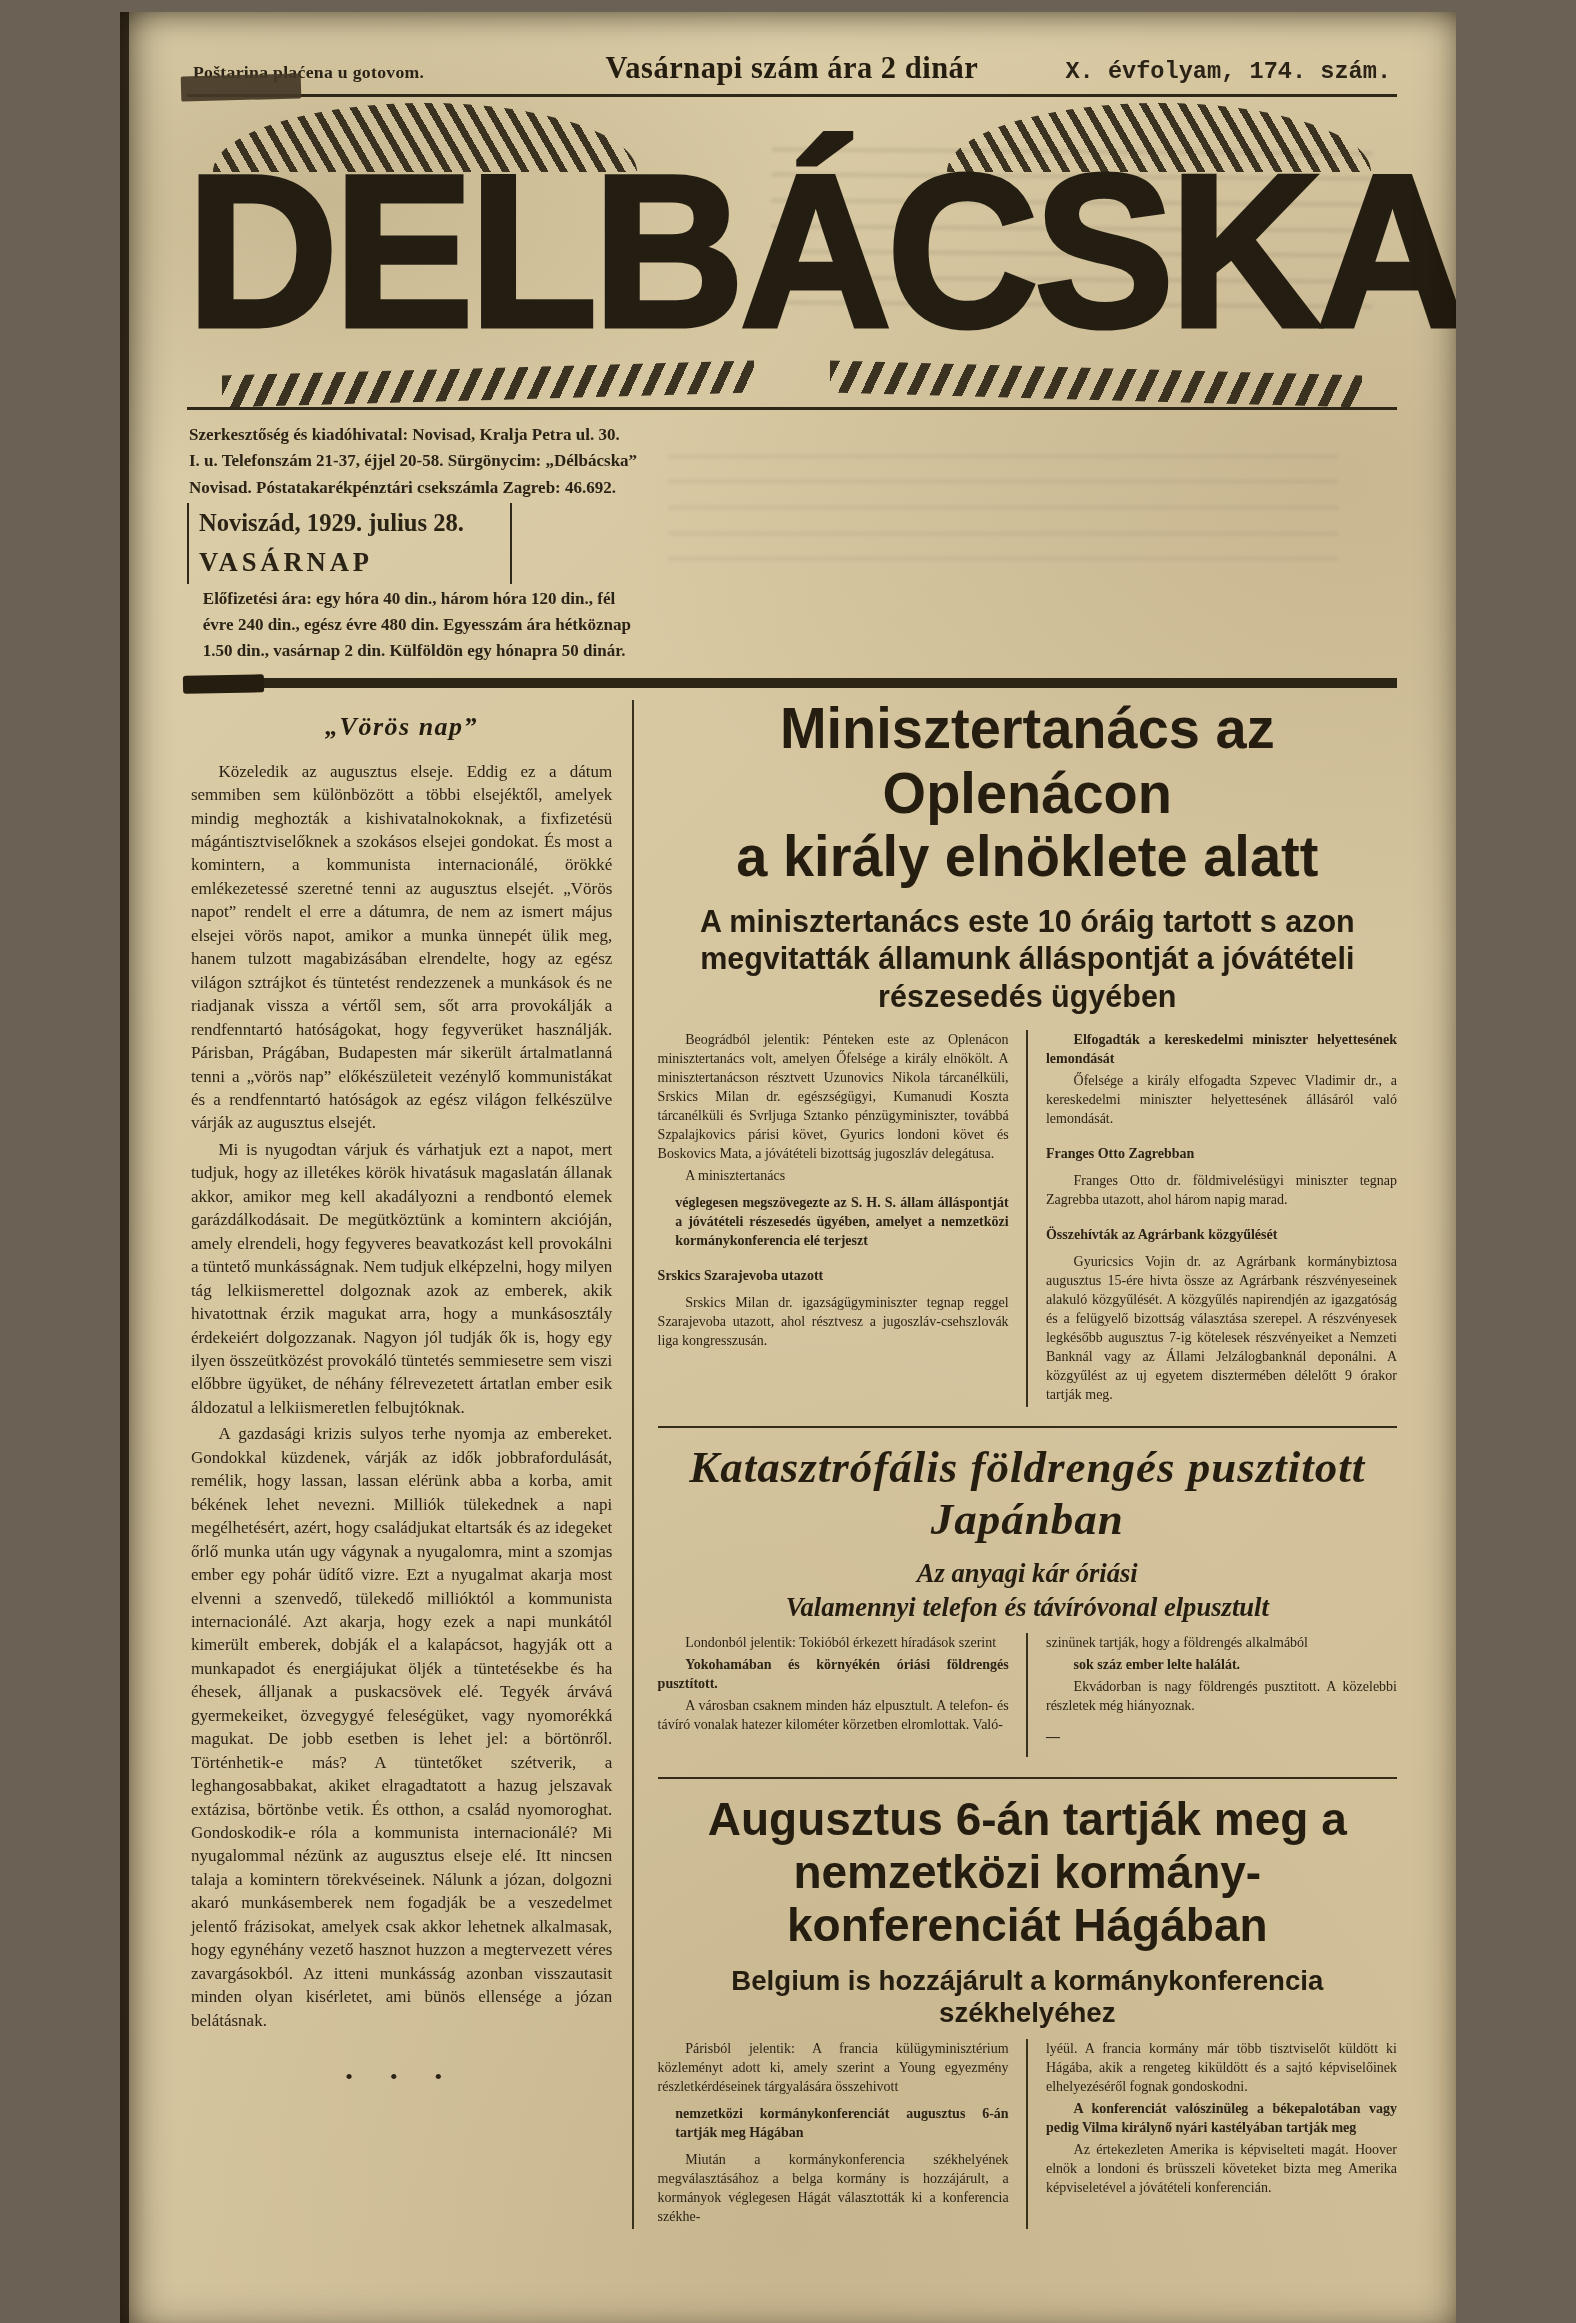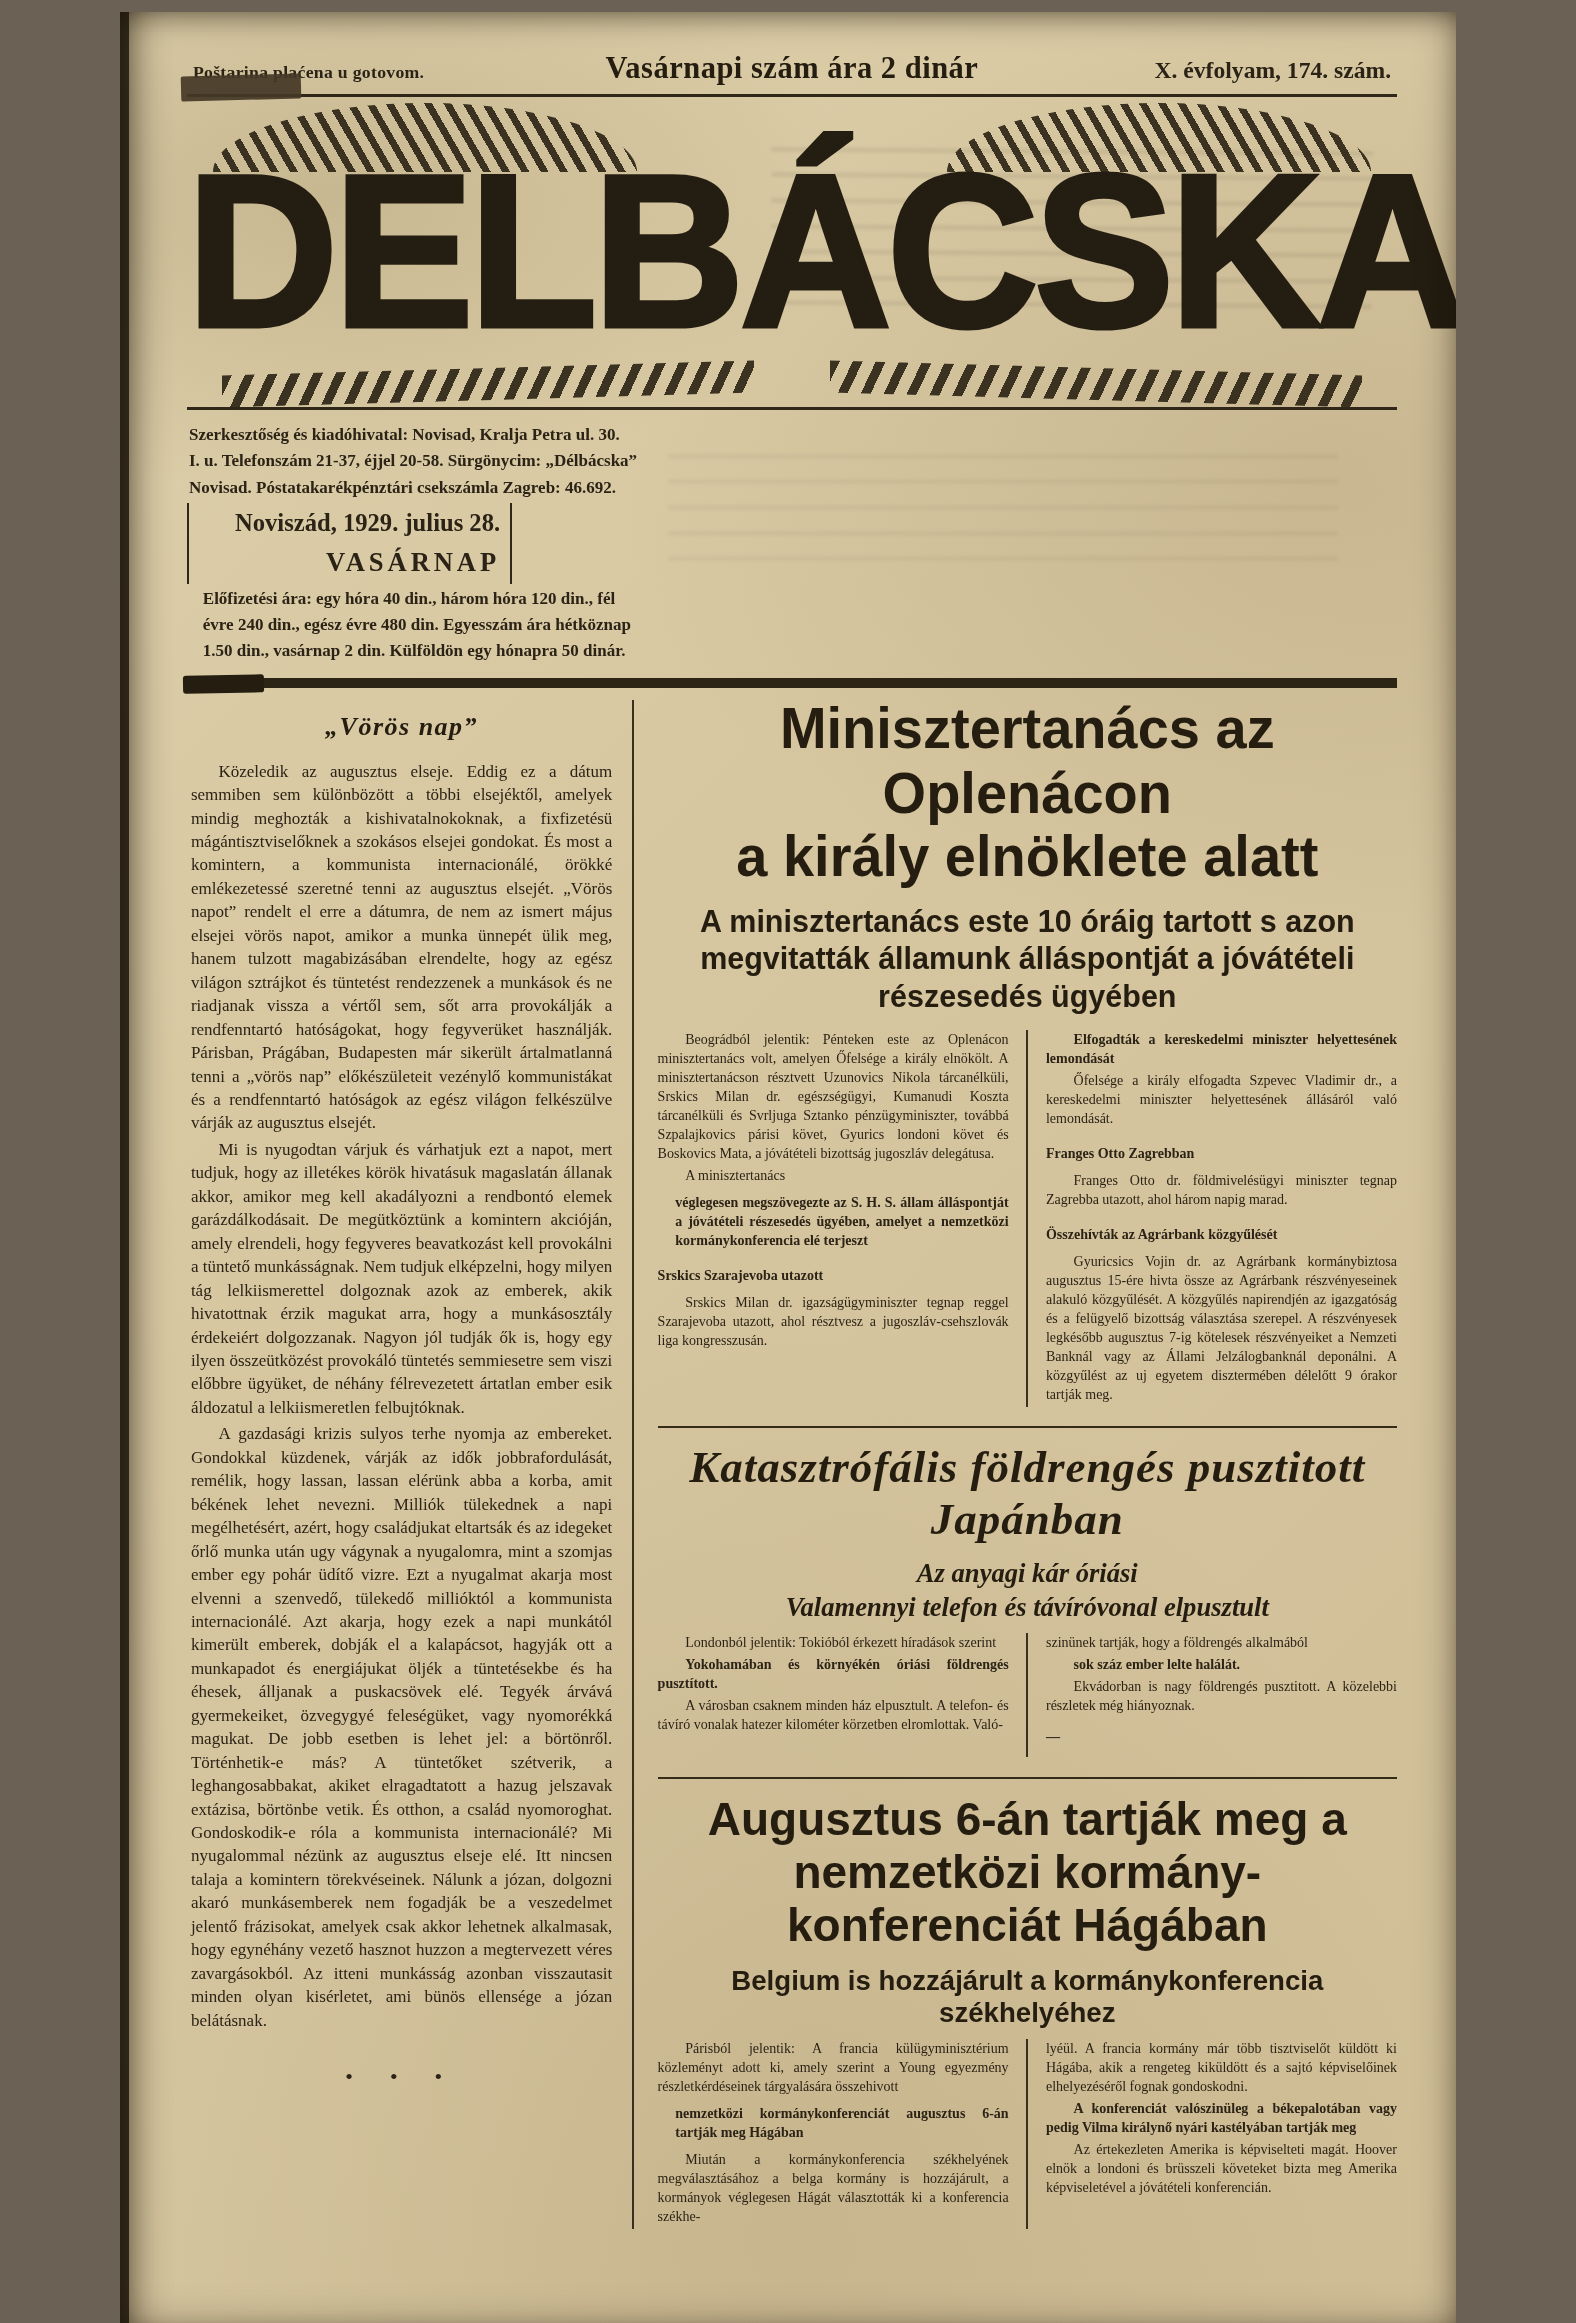--- a/index.html
+++ b/index.html
@@ -37,21 +37,21 @@
 
   .stamp{ position:absolute; top:63px; left:61px; width:120px; height:24.6px;
     background:#443827; opacity:.92; border-radius:2px; transform:rotate(-1.6deg); z-index:2; }
 
   .inner{ position:relative; z-index:1; }
 
   
   .topbar{ display:flex; align-items:baseline; font-weight:bold; padding:9.9px 5.9px 0; }
   .topbar-left{ width:30%; font-size:17.7px; letter-spacing:0.3px; }
   .topbar-center{ width:40%; text-align:center; font-size:30.5px; letter-spacing:0.5px; color:#241d10; }
-  .topbar-right{ width:30%; text-align:right; font-size:23.6px; }
+  .topbar-right{ width:30%; text-align:right; font-size:23.6px;font-family:Liberation Mono, monospace; }
   .rule-thin{ border-top:3px solid #2f2718; margin-top:7.9px; }
 
   
   .masthead{ position:relative; height:292px; margin-top:5.9px; }
   .masthead-title{
     position:absolute; left:0; right:0; top:43px; text-align:center;
     font-family:"Liberation Sans", sans-serif; font-weight:bold;
     font-size:209px; line-height:1; letter-spacing:-3.9px;
     color:#241d11; -webkit-text-stroke:4.9px #241d11;
     transform:scaleY(1.04);
@@ -65,21 +65,21 @@
     background:repeating-linear-gradient(115deg, #2a2213 0 8.9px, transparent 8.9px 20.7px); }
   .band-left{ left:35px; width:44%; transform:skewY(-1.6deg); }
   .band-right{ right:35px; width:44%; transform:skewY(1.6deg); }
   .rule-mast{ border-top:3px solid #2f2718; margin:11.8px 0 9.9px; }
 
   
   .infobar{ display:flex; align-items:stretch;flex-direction:column; }
   .infobar .para{ text-indent:0; margin:0; }
   .info-left{ flex:1.25; font-size:17px; font-weight:bold; line-height:1.55; padding:2px 15.8px 2px 2px; }
   .info-center{ width:325px; flex:none; border-left:2px solid #2f2718; border-right:2px solid #2f2718;
-    text-align:right; padding:5.9px 9.9px; display:flex; flex-direction:column; justify-content:center; gap:9.9px; }
+    text-align:left; padding:5.9px 9.9px; display:flex; flex-direction:column; justify-content:center; gap:9.9px; }
   .info-date{ font-size:24.6px; font-weight:bold; }
   .info-day{ font-size:26.6px; font-weight:bold; letter-spacing:3.9px; }
   .info-right{ flex:1.25; font-size:17px; font-weight:bold; line-height:1.55; padding:2px 2px 2px 15.8px; }
   .rule-thick{ height:9.9px; background:#2c2415; margin:11.8px 0 11.8px; position:relative; }
   .rule-thick::before{ content:""; position:absolute; left:-3.9px; top:-3.9px; width:81px; height:17.7px;
     background:#241d10; border-radius:3px; transform:rotate(-1deg); }
 
   
   .content{ display:flex; }
   .col-editorial{ width:445px; flex:none; padding:5.9px 19.7px 0 3.9px; }

